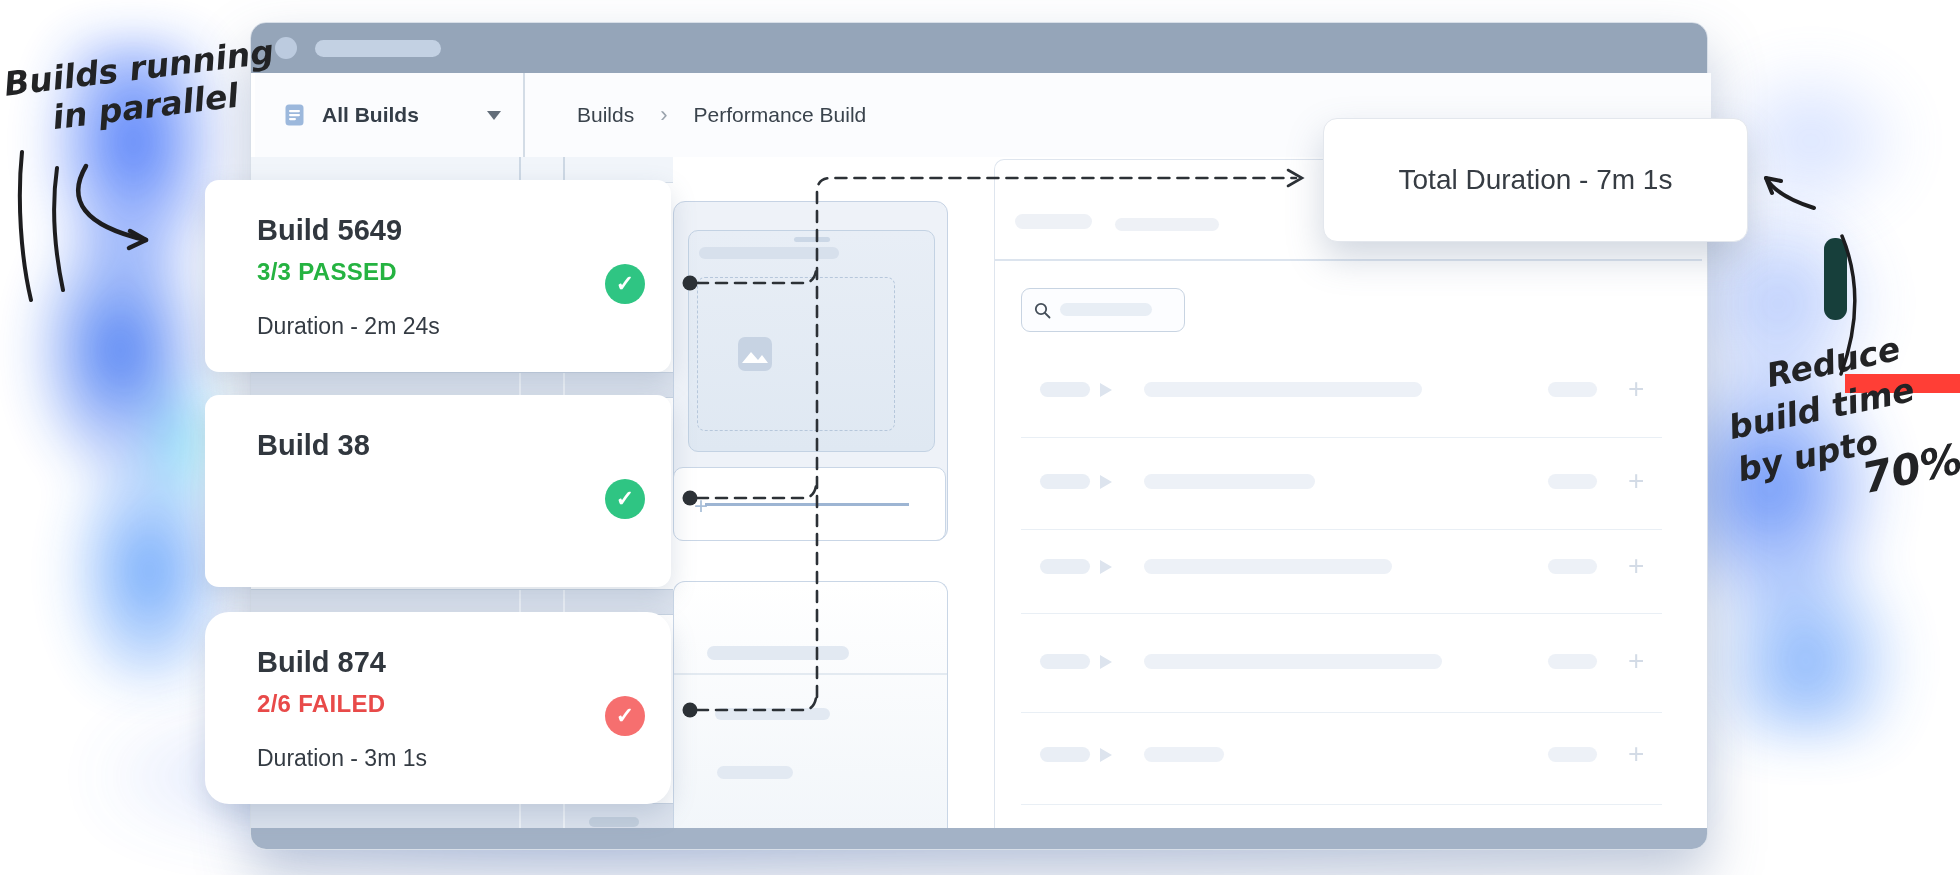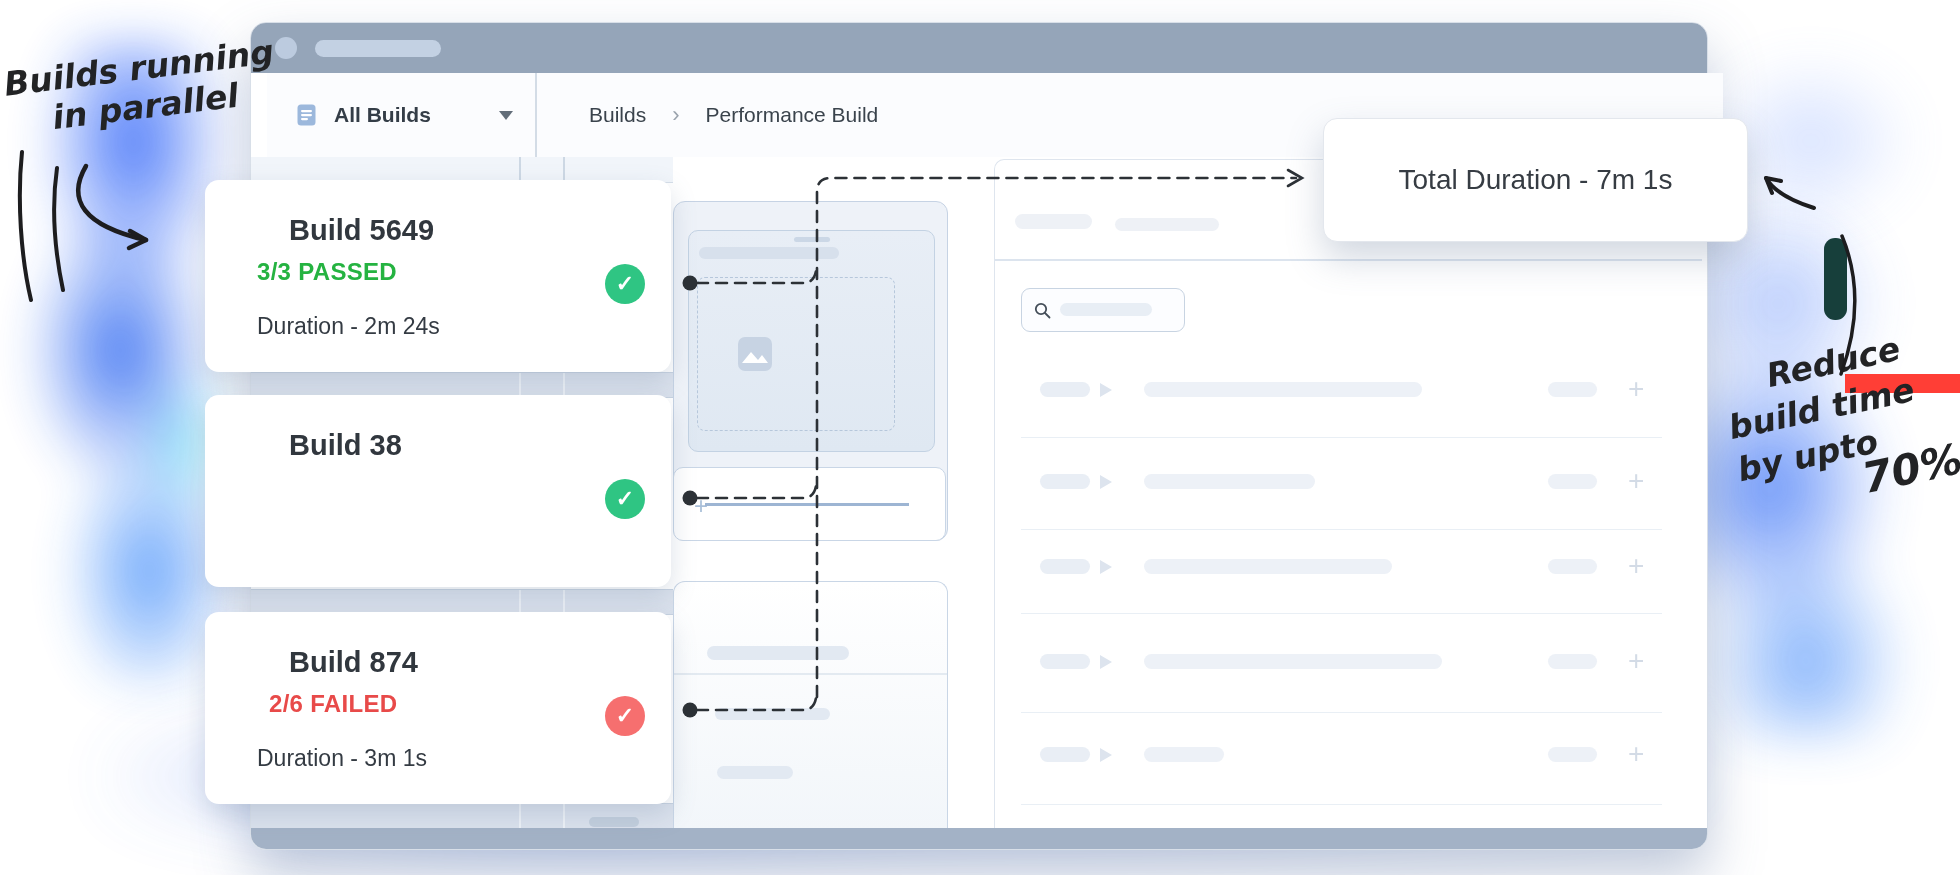--- a/index.html
+++ b/index.html
@@ -24,21 +24,21 @@
       radial-gradient(60% 34% at 42% 55%, rgba(52,110,246,.9), rgba(56,189,248,0) 74%),
       radial-gradient(50% 30% at 55% 86%, rgba(70,140,250,.8), rgba(34,211,238,0) 74%);}
   .glow-callout{left:1706px;top:56px;width:210px;height:170px;filter:blur(26px);opacity:.45;
     background:radial-gradient(closest-side, rgba(130,165,255,.8), rgba(130,165,255,0));}
   
   .window{left:250px;top:22px;width:1456px;height:826px;background:#fff;border:1px solid #d8dfe8;
     border-radius:16px;box-shadow:0 26px 54px rgba(78,104,152,.35);z-index:10;}
   .chrome{left:0;top:0;width:100%;height:50px;background:#95a5b9;border-radius:15px 15px 0 0;}
   .chrome-circle{left:24px;top:14px;width:22px;height:22px;border-radius:50%;background:#bccbdf;}
   .chrome-pill{left:64px;top:17px;width:126px;height:17px;border-radius:9px;background:#c3d1e3;}
-  .hdr{left:16px;top:50px;width:100%;height:84px;background:#fbfcfe;border-bottom:1px solid #e3e9f1;}
+  .hdr{left:4px;top:50px;width:100%;height:84px;background:#fbfcfe;border-bottom:1px solid #e3e9f1;}
   .filter-group{left:30px;top:0;height:84px;display:flex;align-items:center;gap:18px;cursor:pointer;}
   .filter-label{font-size:21px;font-weight:700;color:#343d47;}
   .caret{margin-left:50px;width:0;height:0;border-left:7px solid transparent;border-right:7px solid transparent;border-top:9px solid #626d79;}
   .hdr-divider{left:268px;top:0;width:2px;height:84px;background:#d3dce6;}
   .crumbs{left:322px;top:0;height:84px;display:flex;align-items:center;gap:26px;}
   .crumb{font-size:21px;font-weight:500;color:#3a434c;cursor:pointer;}
   .crumb-sep{font-size:22px;color:#9aa3ad;}
   
   .content{left:0;top:134px;width:1456px;height:671px;background:#fff;overflow:hidden;}
   .stripe{background:#dbe2ed;border-top:1.5px solid #c8d3e1;border-bottom:1.5px solid #c8d3e1;}
@@ -47,24 +47,24 @@
   .skel{background:#e9eef5;border-radius:8px;}
   .skel2{background:#edf1f7;border-radius:8px;}
   .skel3{background:#e2e9f2;border-radius:7px;}
   .chev{width:0;height:0;border-top:7px solid transparent;border-bottom:7px solid transparent;border-left:12px solid #dde4ee;}
   .plus{font-size:28px;color:#d3dbe6;font-weight:400;line-height:36px;}
   .rowdiv{position:absolute;height:1px;background:#e9eff5;}
   .bottombar{left:0;top:805px;width:1456px;height:21px;background:#a3b2c6;border-radius:0 0 15px 15px;}
   
   .card{left:205px;width:466px;height:192px;background:#fff;border-radius:14px;z-index:30;
     box-shadow:0 10px 26px rgba(96,118,150,.22);padding:34px 0 0 52px;box-sizing:border-box;cursor:pointer;}
-  .card-title{font-size:29px;font-weight:700;color:#31373e;margin-left:32px;}
+  .card-title{font-size:29px;font-weight:700;color:#31373e;}
   .card-status{margin-top:11px;font-size:24px;font-weight:700;letter-spacing:.3px;}
   .st-passed{color:#25b341;}
-  .st-failed{color:#e84a49;margin-left:12px;}
+  .st-failed{color:#e84a49;}
   .card-duration{margin-top:27px;font-size:23px;color:#343b43;}
   .badge{position:absolute;right:26px;top:84px;width:40px;height:40px;border-radius:50%;
     display:flex;align-items:center;justify-content:center;color:#fff;font-size:22px;font-weight:700;}
   .badge-passed{background:#2fc583;}
   .badge-failed{background:#f66f6f;}
   
   .callout{left:1323px;top:118px;width:423px;height:122px;background:#fff;border:1px solid #e3e7ed;
     border-radius:14px;box-shadow:0 16px 36px rgba(88,110,142,.28);z-index:50;
     display:flex;align-items:center;justify-content:center;}
   .callout-text{font-size:28px;font-weight:500;color:#363c43;}
@@ -232,21 +232,21 @@
     </div>
 </div>
 
 <div class="abs card" style="top:395px;">
   <div class="card-title">Build 38</div>
   <div class="badge badge-passed">
       <span>✓</span>
     </div>
 </div>
 
-<div class="abs card" style="top:612px;">
+<div class="abs card" style="top:612px;border-radius:24px;">
   <div class="card-title">Build 874</div>
   <div class="card-status st-failed">2/6 FAILED</div>
   <div class="card-duration">Duration - 3m 1s</div>
   <div class="badge badge-failed">
       <span>✓</span>
     </div>
 </div>
 
 <svg class="overlay" width="1960" height="875">
   <g stroke="#2c3136" stroke-width="2.6" fill="none" stroke-dasharray="11 8" stroke-linecap="round">

